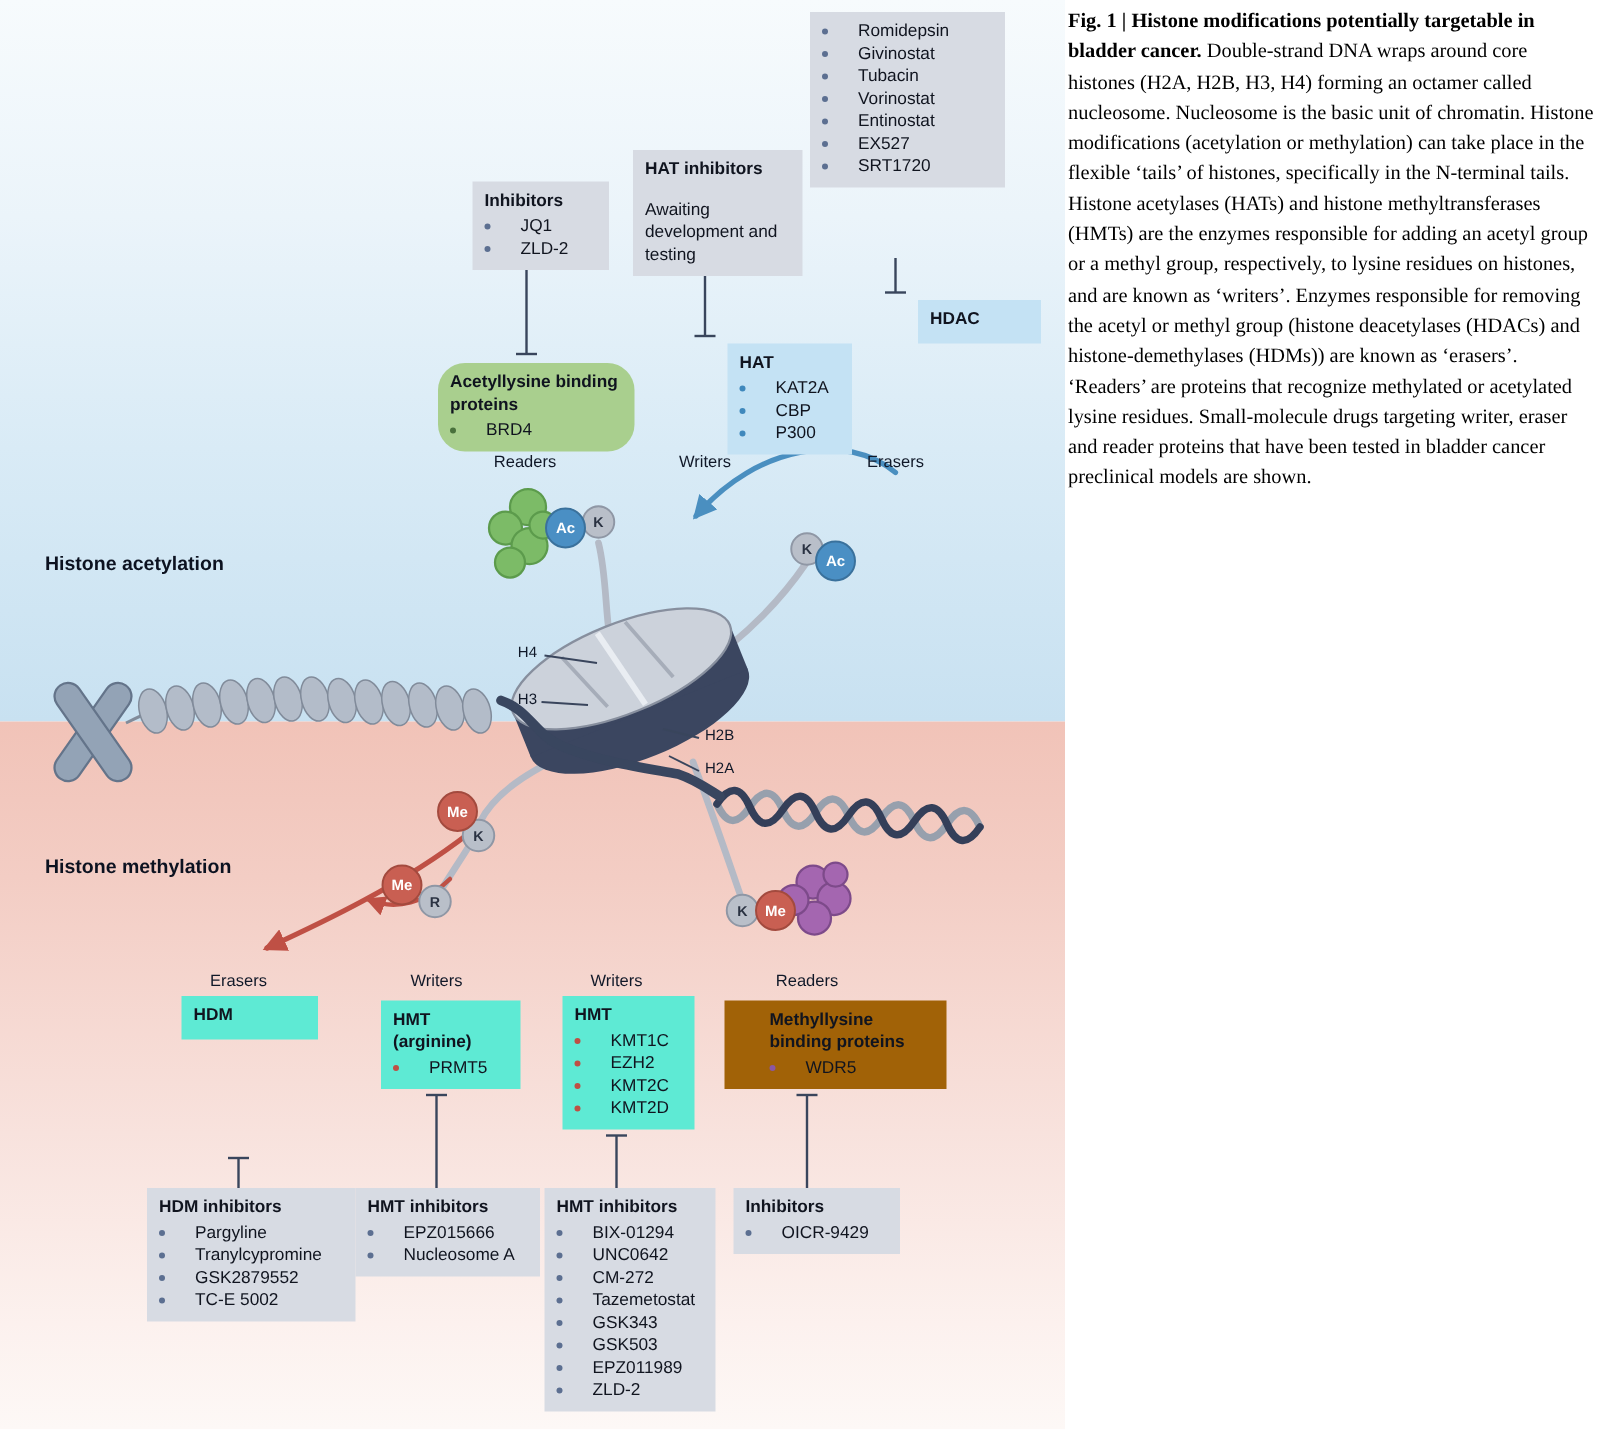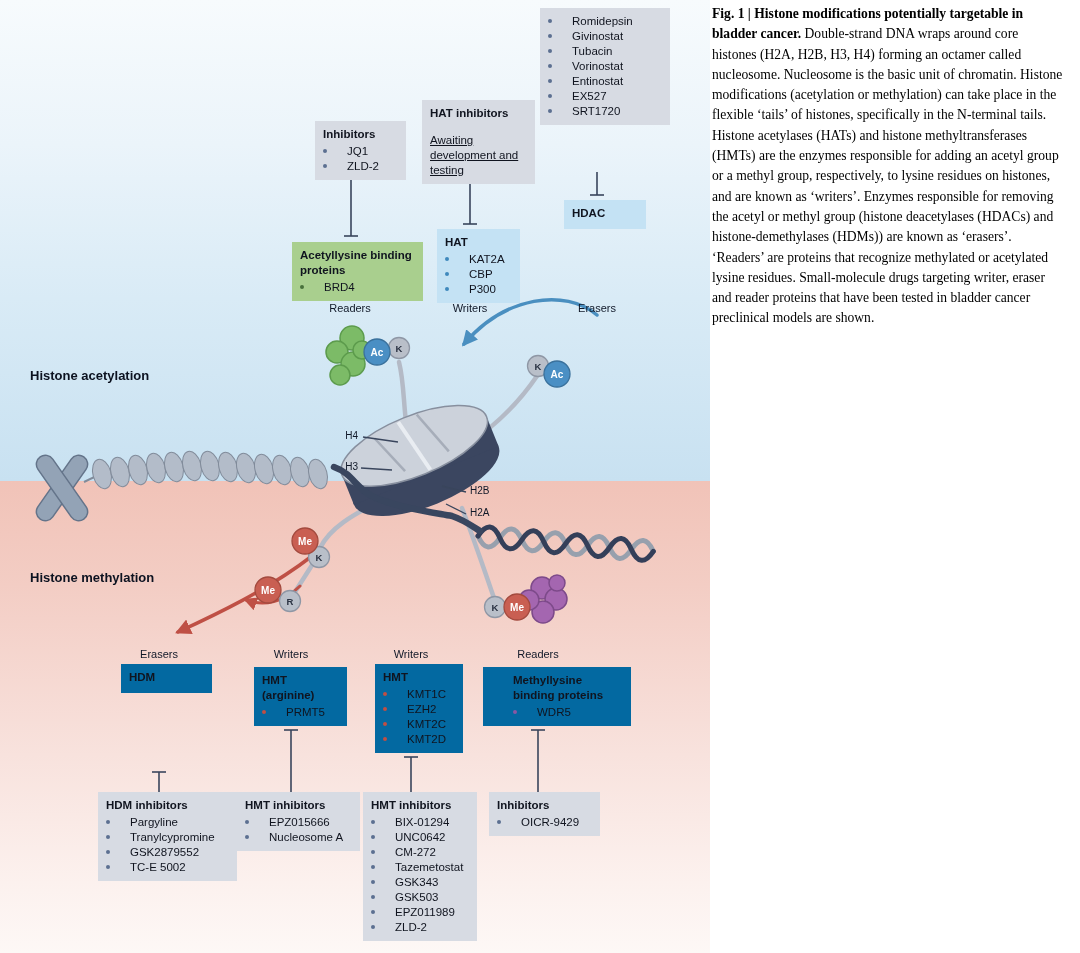--- a/index.html
+++ b/index.html
@@ -6,26 +6,26 @@
   #figure{position:relative;width:1080px;height:953px;overflow:hidden;background:#fff;
           font-family:"Liberation Sans",sans-serif;color:#10141f;}
   
   .bg-acetyl{position:absolute;left:0;top:0;width:710px;height:481px;
       background:linear-gradient(to bottom,#f7fbfd 0%,#ebf4fa 30%,#d9ebf6 62%,#c8e1f1 100%);}
   .bg-methyl{position:absolute;left:0;top:481px;width:710px;height:472px;
       background:linear-gradient(to bottom,#f1c3b8 0%,#f3cdc4 22%,#f8e2dd 58%,#fcf1ee 85%,#fdf8f6 100%);}
   
   .box{position:absolute;padding:6px 8px;font-size:11.5px;line-height:15px;color:#10141f;}
   .box .title{font-weight:bold;margin-bottom:2px;}
-  .box .note{margin-top:12px;text-decoration:underline;}
+  .box .note{margin-top:12px;}
   .gray{background:#d7dbe3;}
-  .green{background:#a9cf8e;}
-  .blue{background:#c4e2f4;}
-  .pink{background:#0369a1;}
-  .purple{background:#0369a1;padding-left:30px;}
+  .green{background:#a9cf8e;border-radius:18px;}
+  .blue{background:#c4e2f4;margin-left:48px;}
+  .pink{background:#5eead4;}
+  .purple{background:#a16207;padding-left:30px;}
   .li{display:flex;gap:20px;align-items:flex-start;}
   .dot{width:4px;height:4px;border-radius:50%;margin-top:5px;flex:none;background:#5c6f91;}
   .gray .dot{background:#5c6f91;}
   .green .dot{background:#49713c;}
   .blue .dot{background:#3f88bc;}
   .pink .dot{background:#bf4f44;}
   .purple .dot{background:#8a57a3;}
   .role-label{position:absolute;width:64px;text-align:center;font-size:11px;color:#101828;}
   .section-label{position:absolute;font-weight:bold;font-size:13px;color:#0c1220;}
   .histone-label{position:absolute;font-size:10px;color:#101828;}

